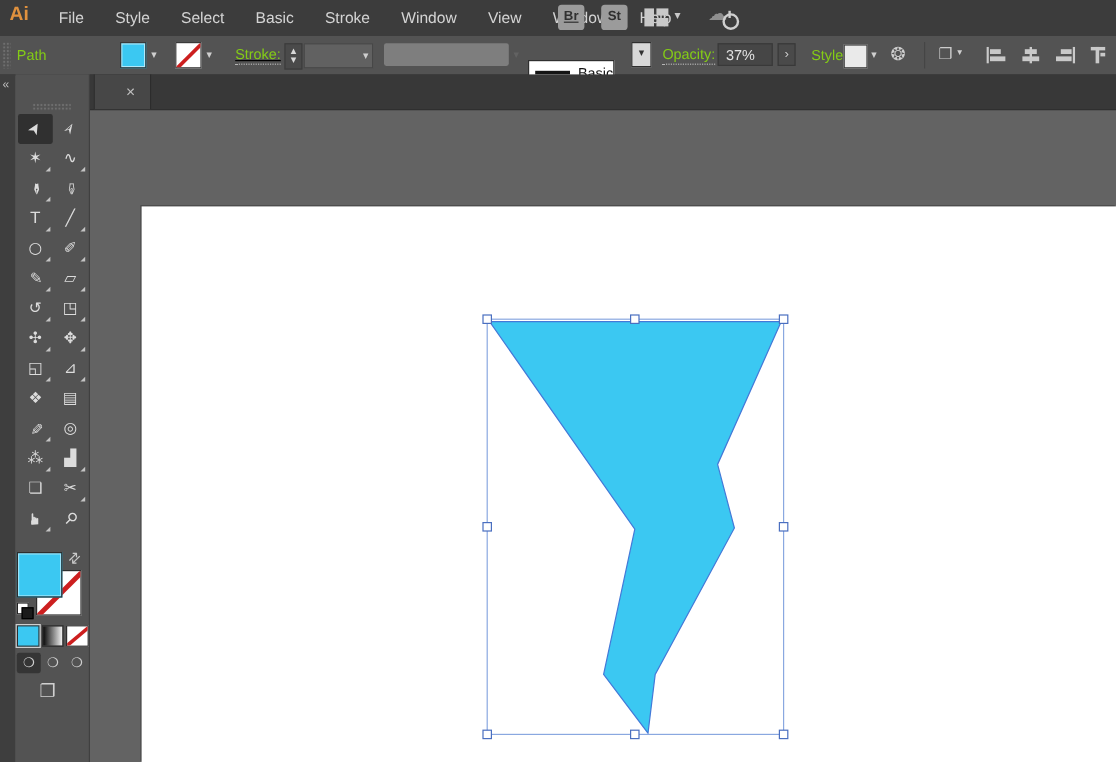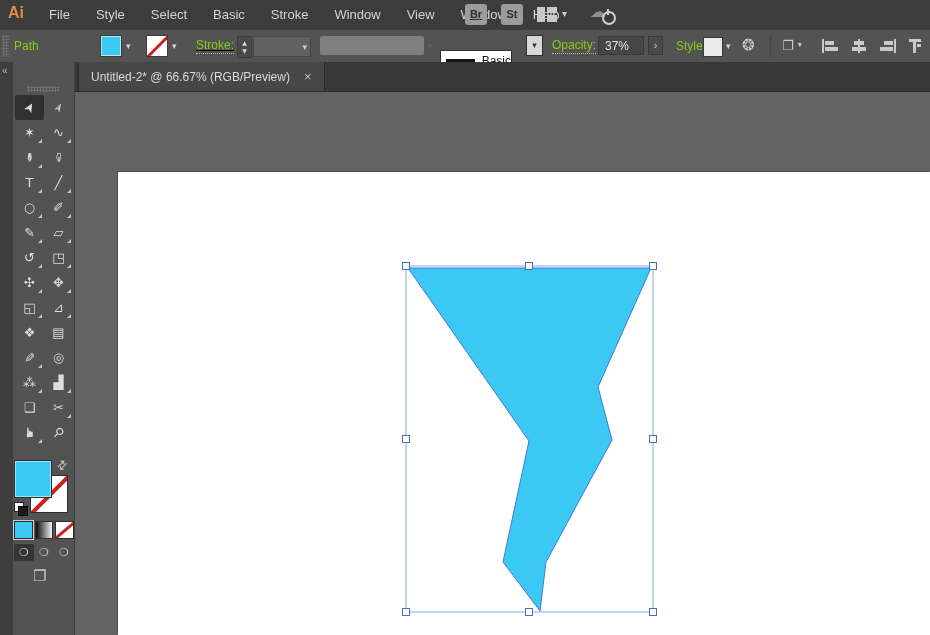--- a/index.html
+++ b/index.html
@@ -217,21 +217,20 @@
   </svg>
   <svg class="align-ic" style="left:907px" viewBox="0 0 16 14">
     <rect x="2" y="0" width="12" height="3"></rect>
       <rect x="6" y="0" width="3" height="14"></rect>
       <rect x="10" y="5" width="4" height="3"></rect>
   </svg>
 </div>
 
 <div id="tabbar">
   <div id="doc-tab">
-    <span id="doc-tab-title">Untitled-2* @ 66.67% (RGB/Preview)</span>
     <span id="doc-tab-close">×</span>
   </div>
 </div>
 
 <div id="rail">
   <span id="collapse">«</span>
 </div>
 <div id="toolbar">
   <div id="tb-grip"></div>
   <div id="tools">

